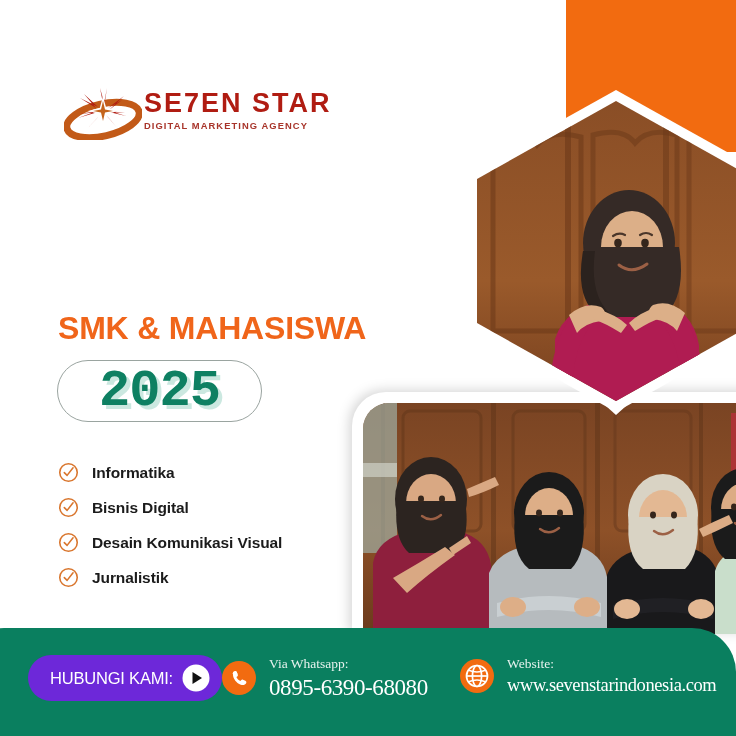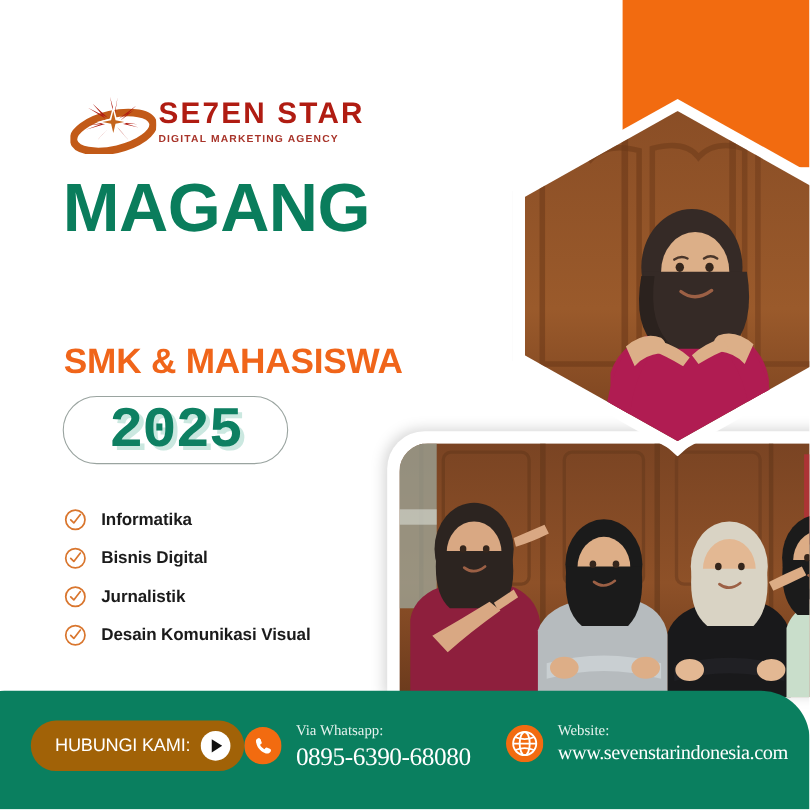--- a/index.html
+++ b/index.html
@@ -216,21 +216,21 @@
     height: 108px;
     background: #0A7F5F;
     border-radius: 44px 44px 0 0;
   }
   .contact-btn {
     position: absolute;
     left: 28px;
     top: 655px;
     height: 46px;
     padding: 0 12px 0 22px;
-    background: #a16207;
+    background: #6d28d9;
     border-radius: 26px;
     display: flex;
     align-items: center;
     border: none;
     cursor: pointer;
   }
   .contact-btn-label {
     color: #ffffff;
     font-size: 16.5px;
     font-weight: normal;
@@ -299,21 +299,20 @@
       <path d="M39 12 L42.2 24 L54 27 L42.2 30 L39 42 L35.8 30 L24 27 L35.8 24 Z" fill="#ffffff"></path>
       <path d="M39 17 L41 25.4 L49 27 L41 28.6 L39 37 L37 28.6 L29 27 L37 25.4 Z" fill="#C4641C"></path>
     </svg>
     <div class="logo-text">
       <div class="logo-name">SE7EN STAR</div>
       <div class="logo-sub">DIGITAL MARKETING AGENCY</div>
     </div>
   </div>
 
   <div class="headline">
-    <span class="l2">MAGANG</span>
   </div>
 
   <div class="subhead">SMK &amp; MAHASISWA</div>
 
   <div class="year-badge">
     <div class="year-text">2025</div>
   </div>
 
   <div class="bullets">
     <div class="bullet-row">
@@ -328,28 +327,28 @@
         <circle cx="12" cy="12" r="10" fill="none" stroke="#D9762E" stroke-width="1.8"></circle>
         <path d="M7.2 12.1 L10.4 15.3 L17.2 6.6" fill="none" stroke="#D9762E" stroke-width="1.8" stroke-linecap="round" stroke-linejoin="round"></path>
       </svg>
       <span class="bullet-label">Bisnis Digital</span>
     </div>
     <div class="bullet-row">
       <svg class="bullet-icon" viewBox="0 0 24 24">
         <circle cx="12" cy="12" r="10" fill="none" stroke="#D9762E" stroke-width="1.8"></circle>
         <path d="M7.2 12.1 L10.4 15.3 L17.2 6.6" fill="none" stroke="#D9762E" stroke-width="1.8" stroke-linecap="round" stroke-linejoin="round"></path>
       </svg>
-      <span class="bullet-label">Jurnalistik</span>
+      <span class="bullet-label">Desain Komunikasi Visual</span>
     </div>
     <div class="bullet-row">
       <svg class="bullet-icon" viewBox="0 0 24 24">
         <circle cx="12" cy="12" r="10" fill="none" stroke="#D9762E" stroke-width="1.8"></circle>
         <path d="M7.2 12.1 L10.4 15.3 L17.2 6.6" fill="none" stroke="#D9762E" stroke-width="1.8" stroke-linecap="round" stroke-linejoin="round"></path>
       </svg>
-      <span class="bullet-label">Desain Komunikasi Visual</span>
+      <span class="bullet-label">Jurnalistik</span>
     </div>
   </div>
 
   <div class="photo-bottom">
     <div class="photo-bottom-frame"></div>
     <div class="photo-bottom-photo">
       <svg width="100%" height="100%" viewBox="0 0 389 231" preserveAspectRatio="xMidYMid slice">
         <defs>
           <linearGradient id="woodB" x1="0" y1="0" x2="0" y2="1">
             <stop offset="0%" stop-color="#7A4423"></stop>

